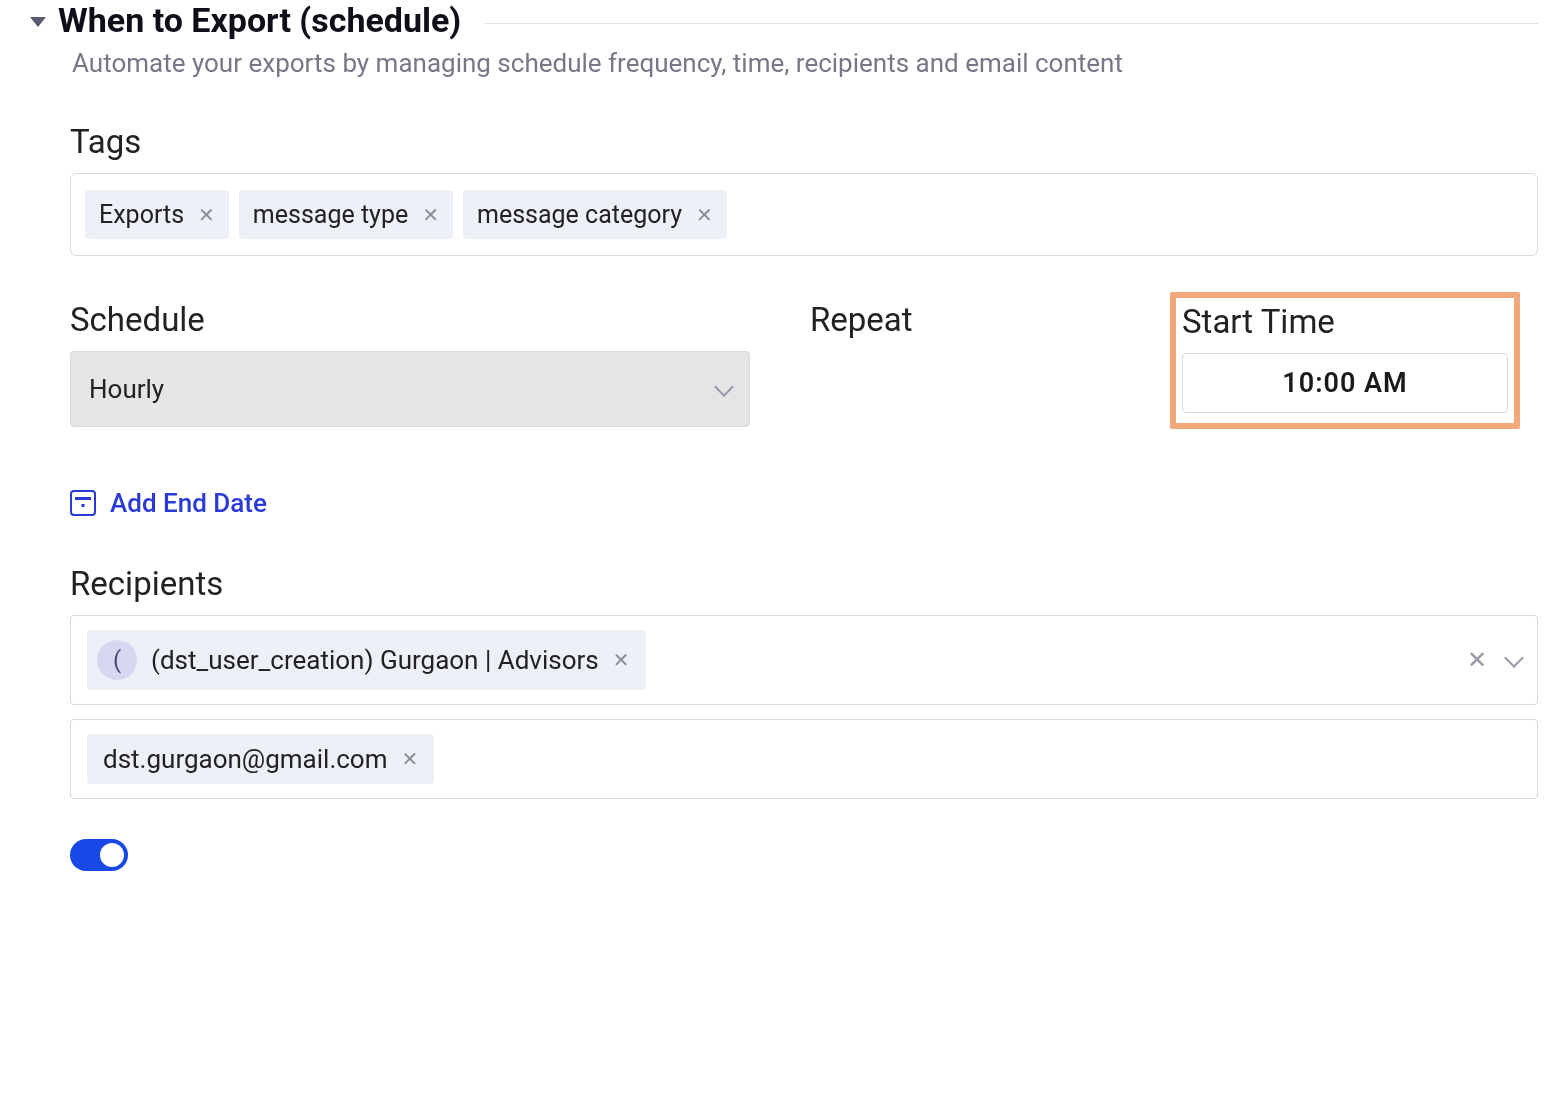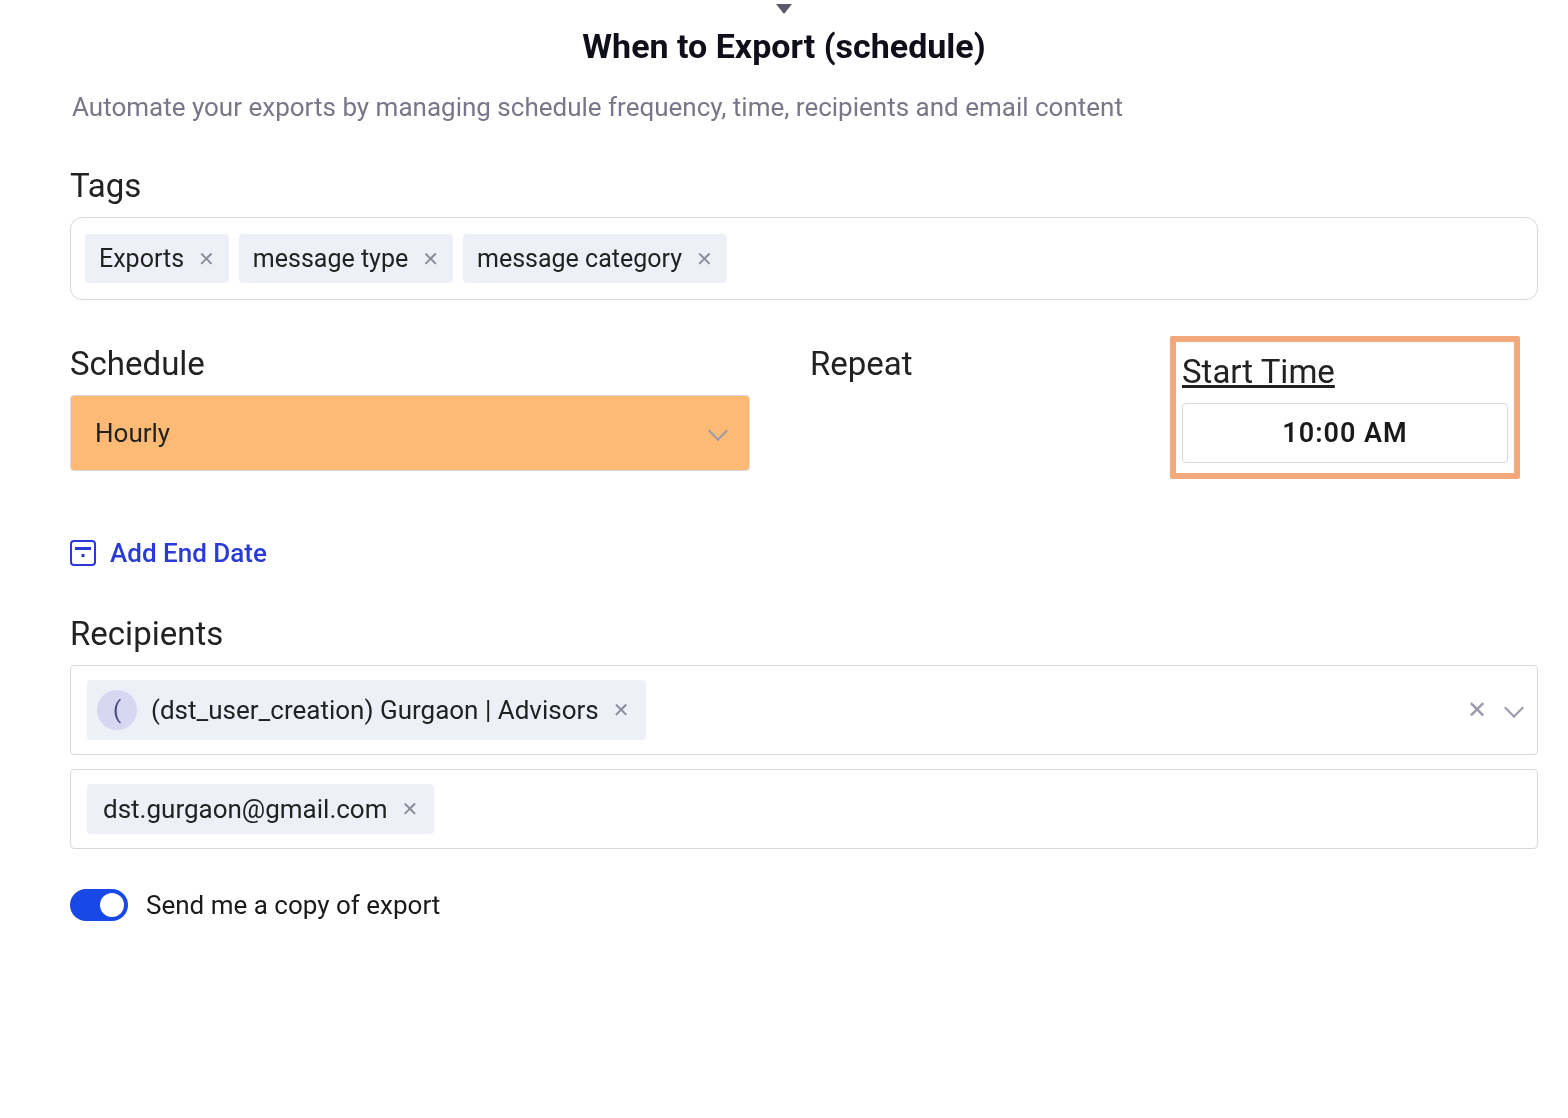--- a/index.html
+++ b/index.html
@@ -3,21 +3,21 @@
 <meta charset="utf-8">
 <style>
   * { box-sizing: border-box; margin: 0; padding: 0; }
   body {
     font-family: -apple-system, BlinkMacSystemFont, "Segoe UI", Roboto, Helvetica, Arial, sans-serif;
     background: #fff;
     color: #1a1a1a;
     padding: 0 30px;
     width: 1568px;
   }
-  .section-header { display: flex; align-items: center; gap: 12px; flex-direction: column; }
+  .section-header { display: flex; align-items: center; gap: 12px; }
   .collapse-caret {
     width: 0; height: 0;
     border-left: 8px solid transparent;
     border-right: 8px solid transparent;
     border-top: 10px solid #5a5a6e;
     margin-top: 4px;
   }
   .section-title {
     font-size: 34px;
     font-weight: 700;
@@ -38,21 +38,21 @@
   .content { margin-left: 40px; }
   .field-label {
     font-size: 33px;
     color: #222;
     margin-bottom: 12px;
     display: block;
   }
   .block { margin-top: 44px; }
   .tags-box {
     border: 1px solid #d8d8e0;
-    border-radius: 12px;
+    border-radius: 6px;
     padding: 16px 14px;
     display: flex;
     flex-wrap: wrap;
     gap: 10px;
     align-items: flex-start;
   }
   .tag {
     background: #eef0f7;
     border-radius: 4px;
     padding: 10px 14px;
@@ -61,29 +61,29 @@
     gap: 14px;
     font-size: 25px;
     color: #222;
   }
   .tag-x { color: #8b8b9c; font-size: 20px; cursor: pointer; }
   .row { display: flex; gap: 60px; align-items: flex-start; }
   .col { display: flex; flex-direction: column; }
   .select-box {
     border: 1px solid #d8d8e0;
     border-radius: 4px;
-    padding: 0 24px;
+    padding: 0 18px;
     height: 76px;
     display: flex;
     align-items: center;
     justify-content: space-between;
     font-size: 26px;
     color: #222;
     cursor: pointer;
-    background: #fdba74;
+    background: #e5e5e5;
   }
   .chevron-sm {
     width: 14px; height: 14px;
     border-right: 2px solid #9a9aaa;
     border-bottom: 2px solid #9a9aaa;
     transform: rotate(45deg);
     margin-bottom: 4px;
   }
   .highlight-box {
     border: 6px solid #f2a87a;
@@ -229,21 +229,21 @@
         <span>Hourly</span>
         <span class="chevron-sm"></span>
       </div>
     </div>
 
     <div class="col" style="flex:0 0 300px;justify-content:space-between;">
       <span class="field-label">Repeat</span>
     </div>
 
     <div class="col highlight-box" style="flex:0 0 350px; margin-top:-8px;">
-      <span class="field-label" style="margin-top:8px;text-decoration:underline;">Start Time</span>
+      <span class="field-label" style="margin-top:2px;">Start Time</span>
       <div class="time-input">
         <span>10:00 AM</span>
       </div>
     </div>
   </div>
 
   <div class="add-end">
     <span class="cal-icon"></span>
     <span>Add End Date</span>
   </div>
@@ -264,16 +264,15 @@
     <div class="recip-box">
       <span class="recip-pill" style="padding-left:16px;text-align:center;">
         <span>dst.gurgaon@gmail.com</span>
         <span class="tag-x">✕</span>
       </span>
     </div>
   </div>
 
   <div class="toggle-row">
     <div class="toggle"></div>
-    <span>Send me a copy of export</span>
   </div>
 
 </div>
 
 </body></html>

